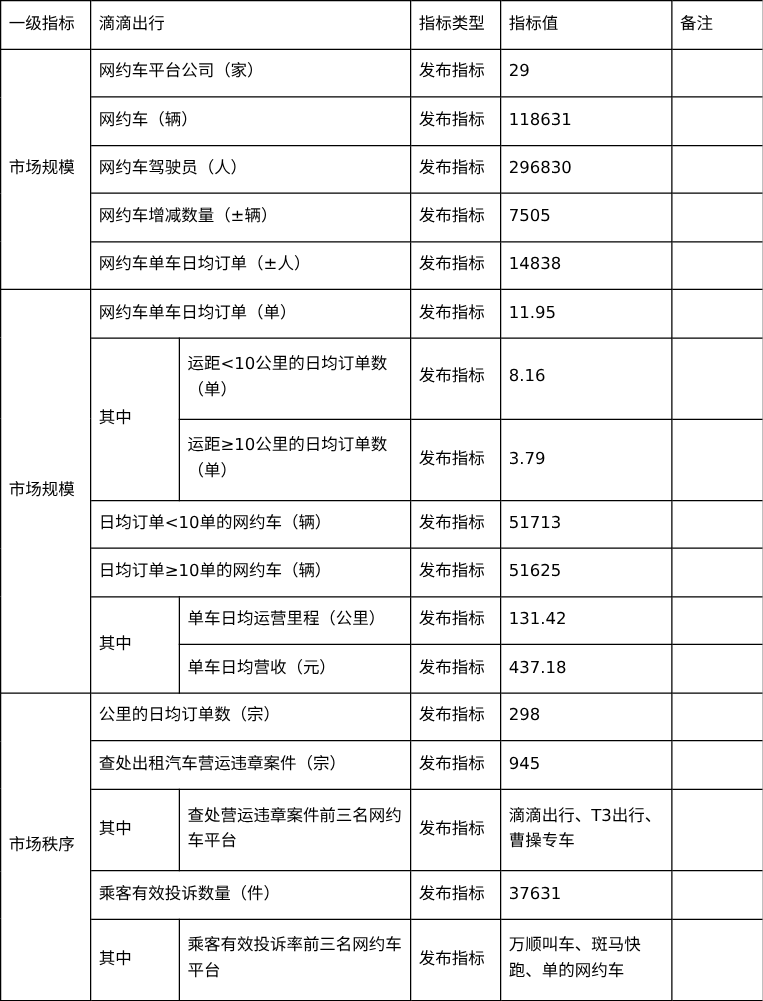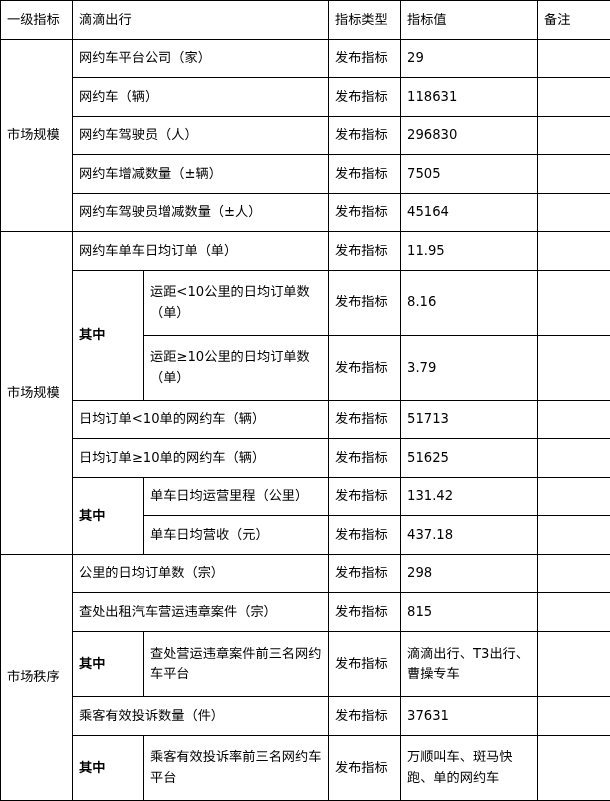--- a/index.html
+++ b/index.html
@@ -39,21 +39,20 @@
   col.c-note { width: 73px; }
 
   td.cat-cell {
     text-align: center;
     vertical-align: middle;
     margin-left: 25px;
   }
   td.sub-group {
     vertical-align: middle;
     text-align: left;
-    font-weight: bold;
   }
   td.note-cell { }
 </style>
 </head>
 <body>
 
 <table class="indicator-table">
   <colgroup>
     <col class="c-l1">
       <col class="c-l2a">
@@ -89,23 +88,23 @@
         <td>296830</td>
         <td class="note-cell"></td>
       </tr>
       <tr>
         <td colspan="2">网约车增减数量（±辆）</td>
         <td>发布指标</td>
         <td>7505</td>
         <td class="note-cell"></td>
       </tr>
       <tr>
-        <td colspan="2">网约车驾驶员增减数量（±人）</td>
+        <td colspan="2">网约车单车日均订单（±人）</td>
         <td>发布指标</td>
-        <td>45164</td>
+        <td>14838</td>
         <td class="note-cell"></td>
       </tr>
       <tr>
         <td class="cat-cell" rowspan="7">市场规模</td>
         <td colspan="2">网约车单车日均订单（单）</td>
         <td>发布指标</td>
         <td>11.95</td>
         <td class="note-cell"></td>
       </tr>
       <tr>
@@ -149,21 +148,21 @@
       <tr>
         <td class="cat-cell" rowspan="5">市场秩序</td>
         <td colspan="2">公里的日均订单数（宗）</td>
         <td>发布指标</td>
         <td>298</td>
         <td class="note-cell"></td>
       </tr>
       <tr>
         <td colspan="2">查处出租汽车营运违章案件（宗）</td>
         <td>发布指标</td>
-        <td>815</td>
+        <td>945</td>
         <td class="note-cell"></td>
       </tr>
       <tr>
         <td class="sub-group" rowspan="1">其中</td>
         <td>查处营运违章案件前三名网约车平台</td>
         <td>发布指标</td>
         <td>滴滴出行、T3出行、曹操专车</td>
         <td class="note-cell"></td>
       </tr>
       <tr>

